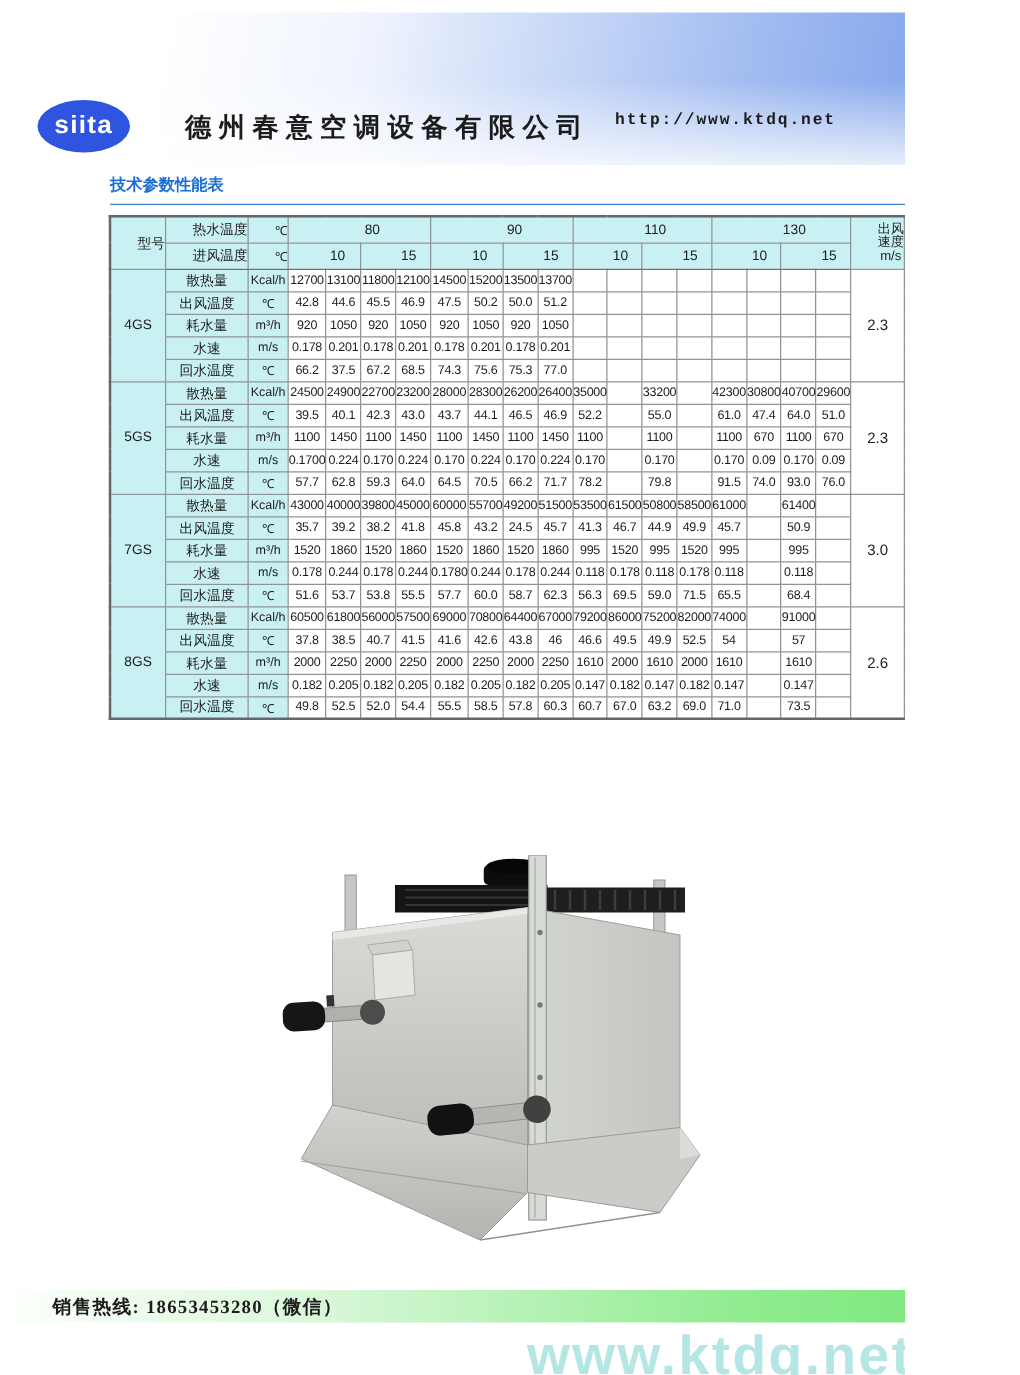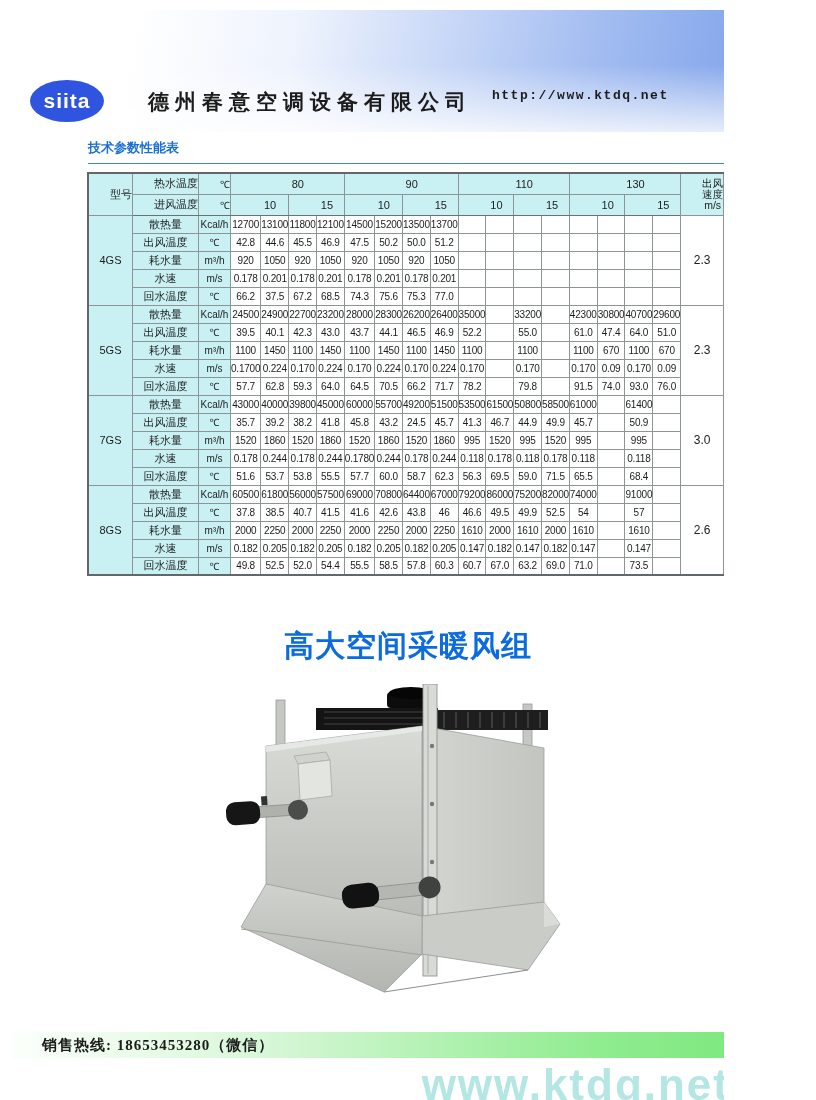--- a/index.html
+++ b/index.html
@@ -539,21 +539,20 @@
             <td class="val">69.0</td>
             <td class="val">71.0</td>
             <td class="val"></td>
             <td class="val">73.5</td>
             <td class="val"></td>
           </tr>
         </tbody>
     </table>
   </div>
 
-  <div class="prod-title">高大空间采暖风组</div>
 
   <svg class="photo" width="360" height="335" viewBox="0 0 360 335">
     <defs>
       <linearGradient id="gL" x1="0" y1="0" x2="0" y2="1">
         <stop offset="0" stop-color="#d8dbd6"></stop>
           <stop offset="1" stop-color="#babdb8"></stop>
       </linearGradient>
       <linearGradient id="gR" x1="0" y1="0" x2="1" y2="0">
         <stop offset="0" stop-color="#d2d5d0"></stop>
           <stop offset="1" stop-color="#c2c5c0"></stop>

